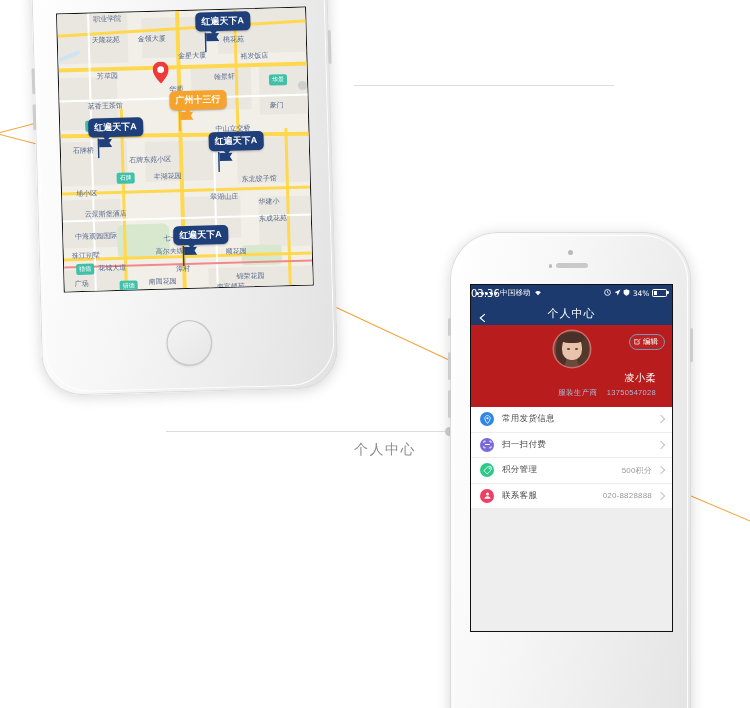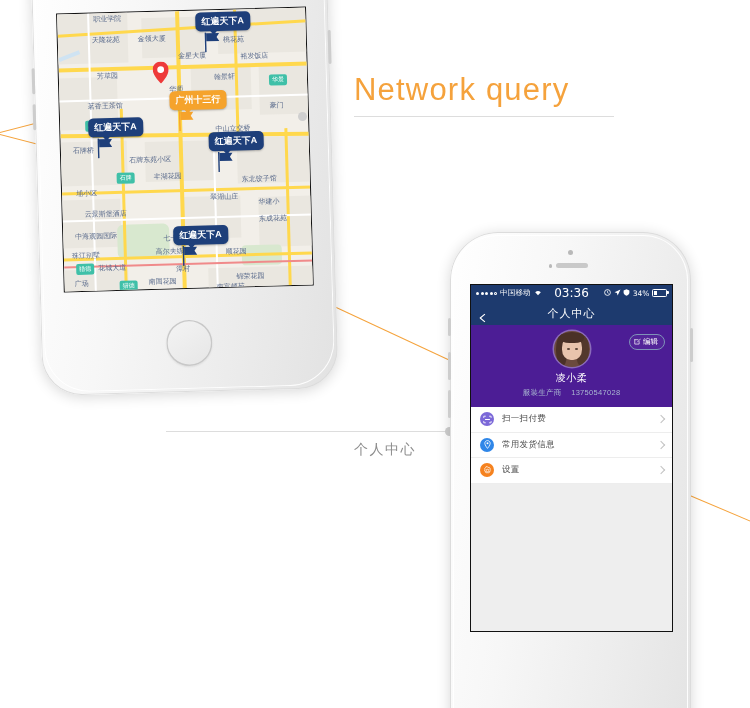--- a/index.html
+++ b/index.html
@@ -112,21 +112,21 @@
   }
   .statusbar{
     height:16px;background:#1d3a6e;color:#fff;display:flex;align-items:center;
     padding:0 5px;font-size:7.5px;gap:3px;
     font-family:"DejaVu Sans",sans-serif;
   }
   .sb-dots{display:flex;gap:1.5px;align-items:center;}
   .sb-dots i{width:3px;height:3px;border-radius:50%;background:#fff;display:block;}
   .sb-dots i.hollow{background:transparent;box-shadow:inset 0 0 0 1px #fff;}
   .sb-carrier{letter-spacing:.2px;}
-  .sb-time{position:absolute;left:0;right:0;text-align:center;font-size:12px;}
+  .sb-time{position:absolute;left:0;right:0;font-size:10px;}
   .sb-right{margin-left:auto;display:flex;align-items:center;gap:2.5px;position:relative;z-index:2;}
   .battery{
     width:13px;height:6.5px;border:1px solid #fff;border-radius:1.5px;
     position:relative;display:inline-block;
   }
   .battery:after{
     content:"";position:absolute;right:-2.5px;top:1.5px;width:1.5px;height:3px;
     background:#fff;border-radius:0 1px 1px 0;
   }
   .battery i{position:absolute;left:1px;top:1px;bottom:1px;width:20%;background:#fff;display:block;}
@@ -135,21 +135,21 @@
     height:24px;background:#1d3a6e;color:#fff;position:relative;
     display:flex;align-items:center;justify-content:center;
   }
   .nav-title{font-size:11px;letter-spacing:1px;}
   .nav-back{
     position:absolute;left:7px;top:50%;transform:translateY(-50%);
     width:9px;height:9px;
   }
 
   .profile{
-    background:#4c1d95;padding:6px 4px 9px;position:relative;text-align:center;
+    background:#b91c1c;padding:6px 16px 9px;position:relative;text-align:right;
   }
   .avatar{
     width:36px;height:36px;border-radius:50%;margin:0 auto;
     overflow:hidden;position:relative;
     background:#6b4a3e;
     box-shadow:0 0 0 1.5px rgba(255,255,255,.35);
   }
   .av-face{
     position:absolute;left:50%;top:46%;transform:translate(-50%,-50%);
     width:20px;height:24px;border-radius:48% 48% 44% 44%;
@@ -316,21 +316,20 @@
                 <path d="M2.4 1h13l-2.6 4 2.6 4h-13z" fill="#1e3f7a"></path>
               </svg></div>
           </div>
       </div>
     </div>
 
     <div class="home-btn" style="left:50%;bottom:26px;margin-left:-23px;width:46px;height:46px;"></div>
   </div>
 
   <div class="caption" style="left:354px;top:74px;width:260px;">
-    <div class="cap-en">Network query</div>
     <div class="cap-rule">
       <div class="cap-dot" style="left:-56px;"></div>
     </div>
   </div>
 
   <div class="caption" style="left:166px;top:420px;width:280px;">
     <div class="cap-rule">
       <div class="cap-dot" style="right:-8px;"></div>
     </div>
     <div class="cap-zh" style="text-align:right;padding-right:30px;">个人中心</div>
@@ -419,48 +418,60 @@
         <div class="p-name">凌小柔</div>
         <div class="p-sub">
           <span>服装生产商</span>
           &nbsp;&nbsp;
           <span>13750547028</span>
         </div>
       </div>
 
       <div class="menu" id="menu-list">
           <div class="menu-row">
+            <span class="m-ico" style="background: rgb(47, 134, 232);">
+              <svg width="9" height="9" viewBox="0 0 12 12">
+                <path d="M6 .8c2 0 3.6 1.6 3.6 3.6C9.6 7 6 11.2 6 11.2S2.4 7 2.4 4.4C2.4 2.4 4 .8 6 .8z" fill="none" stroke="#fff" stroke-width="1.1"></path>
+                <circle cx="6" cy="4.4" r="1.3" fill="#fff"></circle>
+              </svg>
+            </span>
+            <span class="m-label">常用发货信息</span>
+            <span class="chev no-val"></span>
+          </div>
+          <div class="menu-row">
             <span class="m-ico" style="background: rgb(123, 104, 216);">
               <svg width="9" height="9" viewBox="0 0 12 12">
                 <path d="M1 3.4V1.6h2.2M10.8 3.4V1.6H8.6M1 8.6v1.8h2.2M10.8 8.6v1.8H8.6" stroke="#fff" stroke-width="1.1" fill="none" stroke-linecap="round"></path>
                 <rect x="2.6" y="5.2" width="6.8" height="1.5" rx=".6" fill="#fff"></rect>
               </svg>
             </span>
             <span class="m-label">扫一扫付费</span>
             <span class="chev no-val"></span>
           </div>
           <div class="menu-row">
-            <span class="m-ico" style="background: rgb(47, 134, 232);">
+            <span class="m-ico" style="background: rgb(46, 201, 138);">
               <svg width="9" height="9" viewBox="0 0 12 12">
-                <path d="M6 .8c2 0 3.6 1.6 3.6 3.6C9.6 7 6 11.2 6 11.2S2.4 7 2.4 4.4C2.4 2.4 4 .8 6 .8z" fill="none" stroke="#fff" stroke-width="1.1"></path>
-                <circle cx="6" cy="4.4" r="1.3" fill="#fff"></circle>
+                <path d="M6.4 1h4.4v4.4L5.6 10.6 1.2 6.2z" fill="none" stroke="#fff" stroke-width="1.1" stroke-linejoin="round"></path>
+                <circle cx="8.6" cy="3.3" r="1" fill="#fff"></circle>
               </svg>
             </span>
-            <span class="m-label">常用发货信息</span>
-            <span class="chev no-val"></span>
+            <span class="m-label">积分管理</span>
+            <span class="m-value">500积分</span>
+            <span class="chev"></span>
           </div>
           <div class="menu-row">
-            <span class="m-ico" style="background: rgb(245, 130, 31);">
+            <span class="m-ico" style="background: rgb(239, 63, 98);">
               <svg width="9" height="9" viewBox="0 0 12 12">
-                <path d="M6 1.2 7 2l1.2-.3.5 1.2 1.1.6-.4 1.2.6 1-.9.9.1 1.3-1.2.3-.7 1.1-1.2-.4-1.2.5-.7-1.1-1.3-.2.1-1.3-1-.8.6-1.1-.4-1.2L3.4 2 4 .9z" fill="none" stroke="#fff" stroke-width="1"></path>
-                <circle cx="6" cy="6" r="1.7" fill="none" stroke="#fff" stroke-width="1"></circle>
+                <circle cx="6" cy="4" r="2" fill="#fff"></circle>
+                <path d="M2 10.4c0-2.2 1.8-3.4 4-3.4s4 1.2 4 3.4z" fill="#fff"></path>
               </svg>
             </span>
-            <span class="m-label">设置</span>
-            <span class="chev no-val"></span>
+            <span class="m-label">联系客服</span>
+            <span class="m-value">020-8828888</span>
+            <span class="chev"></span>
           </div>
         </div>
       <div class="menu-bottom"></div>
     </div>
 
     <div class="home-btn" style="left:50%;bottom:22px;margin-left:-20px;width:40px;height:40px;"></div>
   </div>
 
 </div>
 

